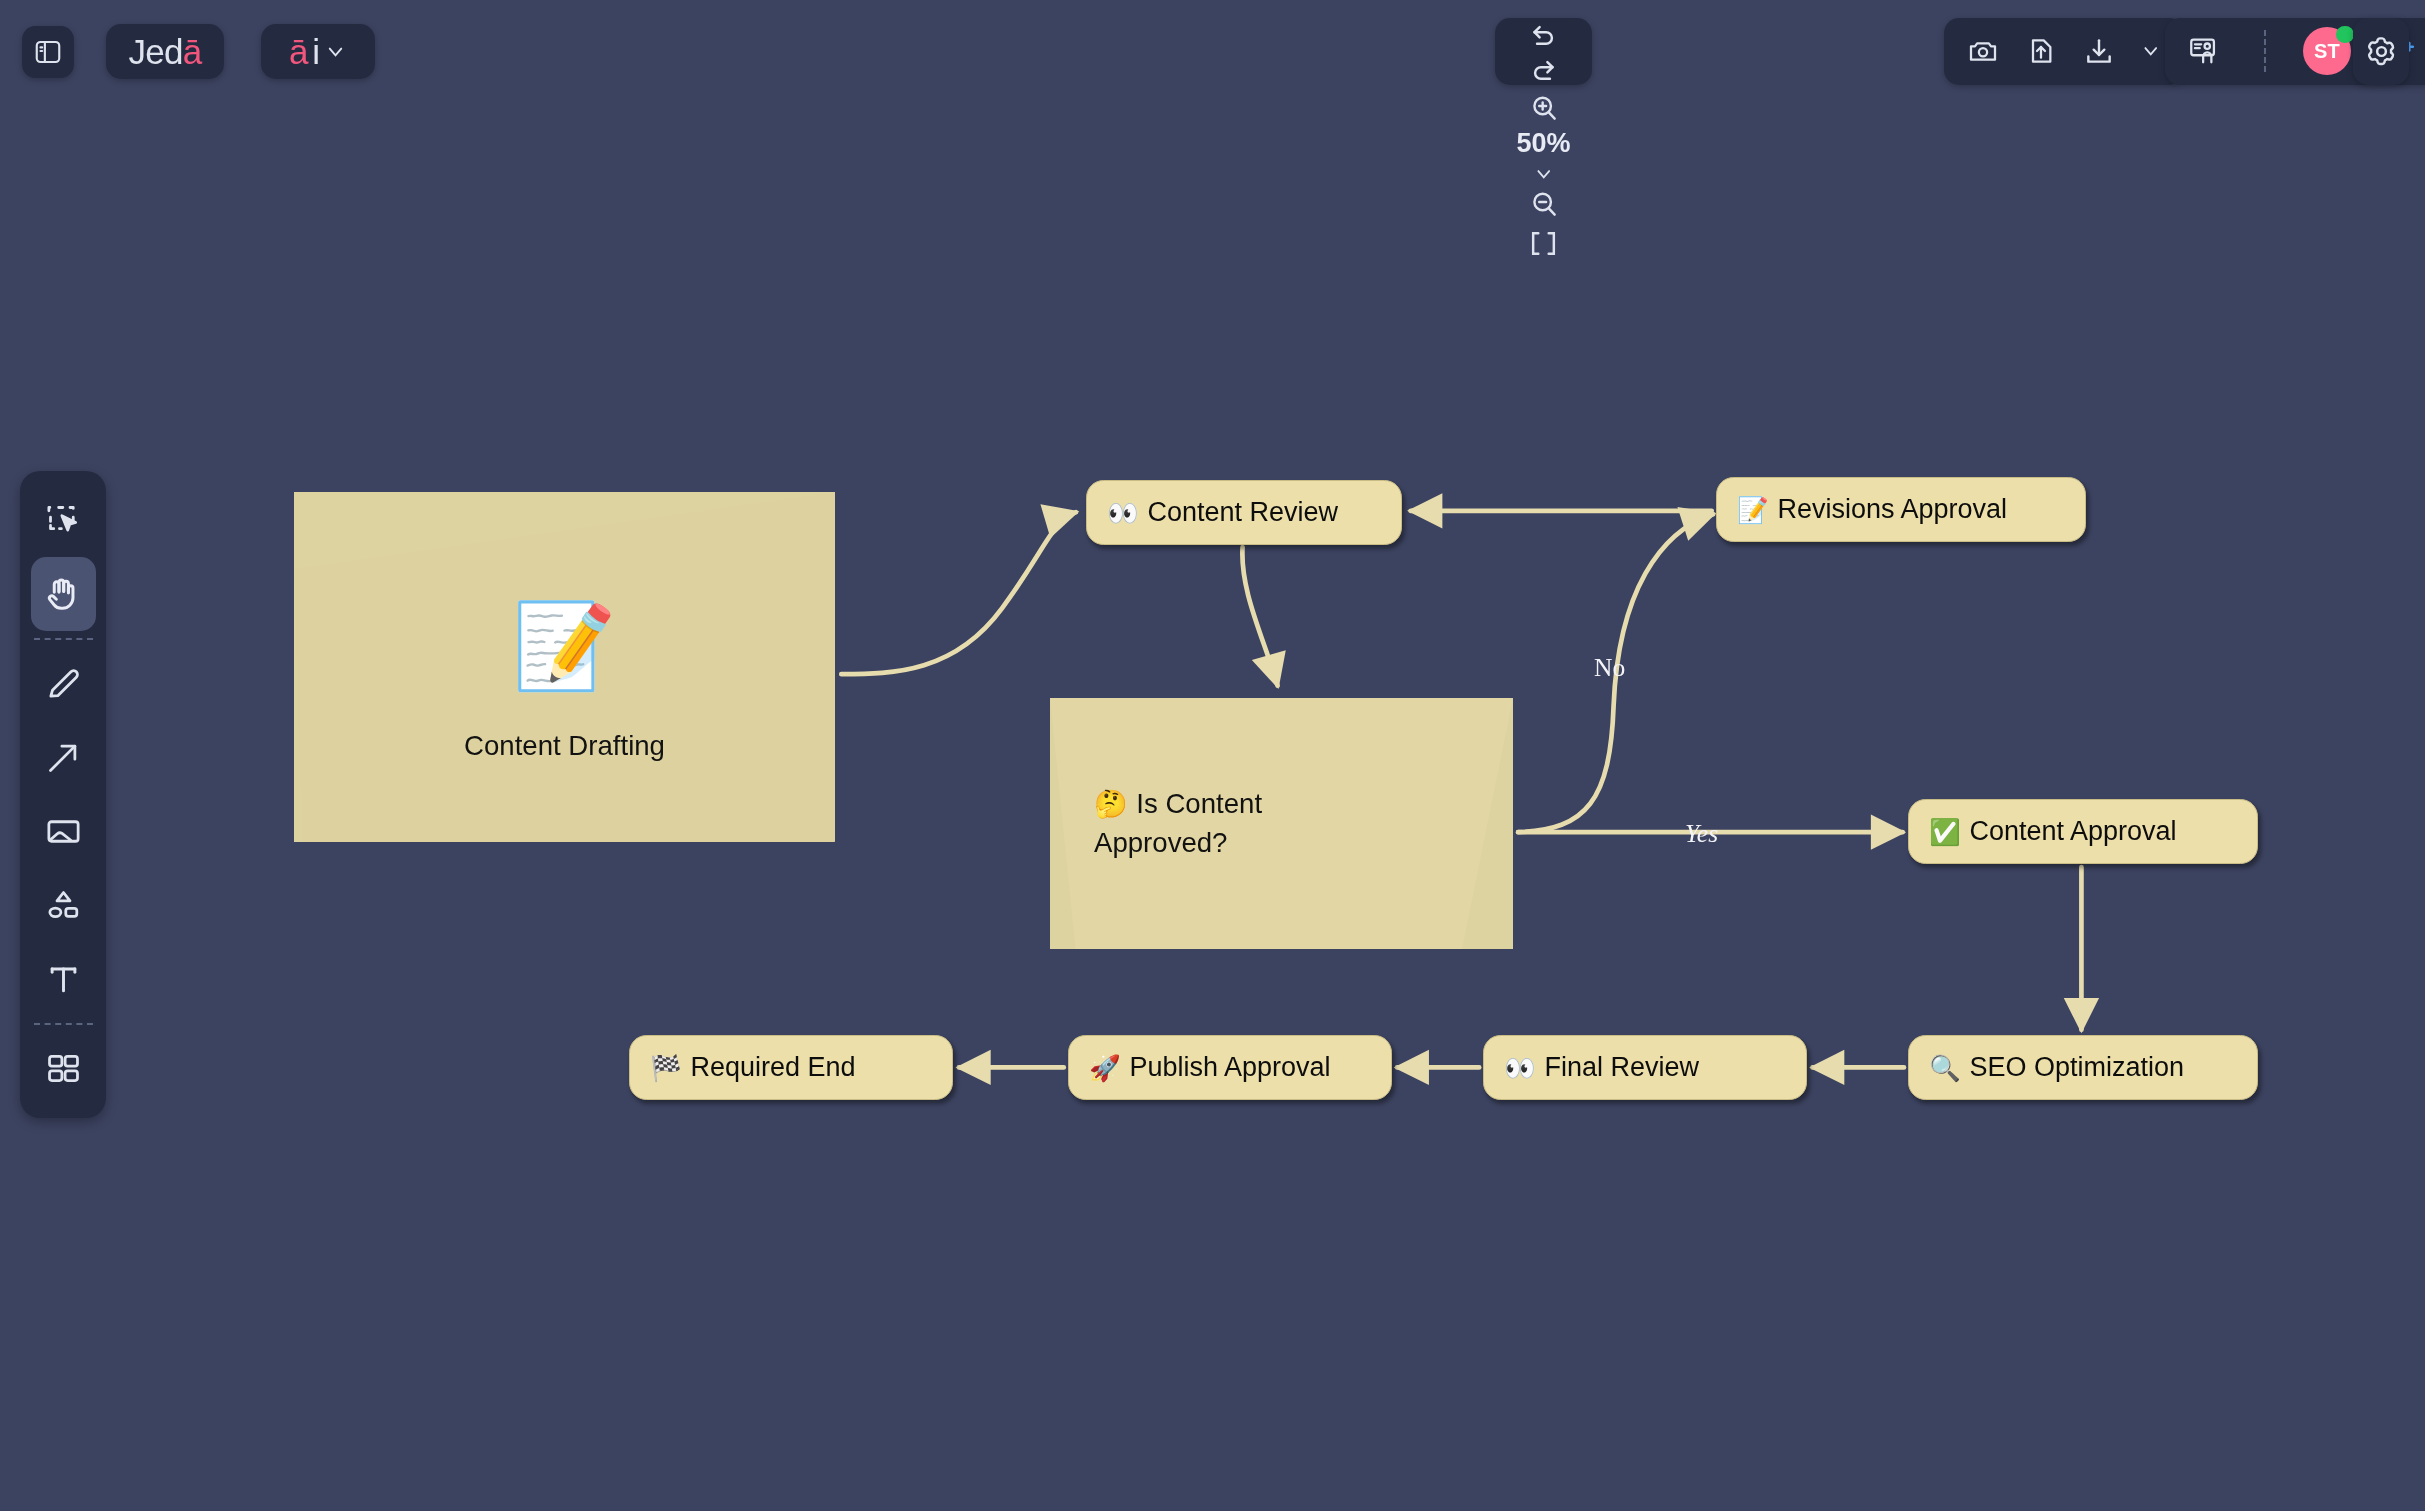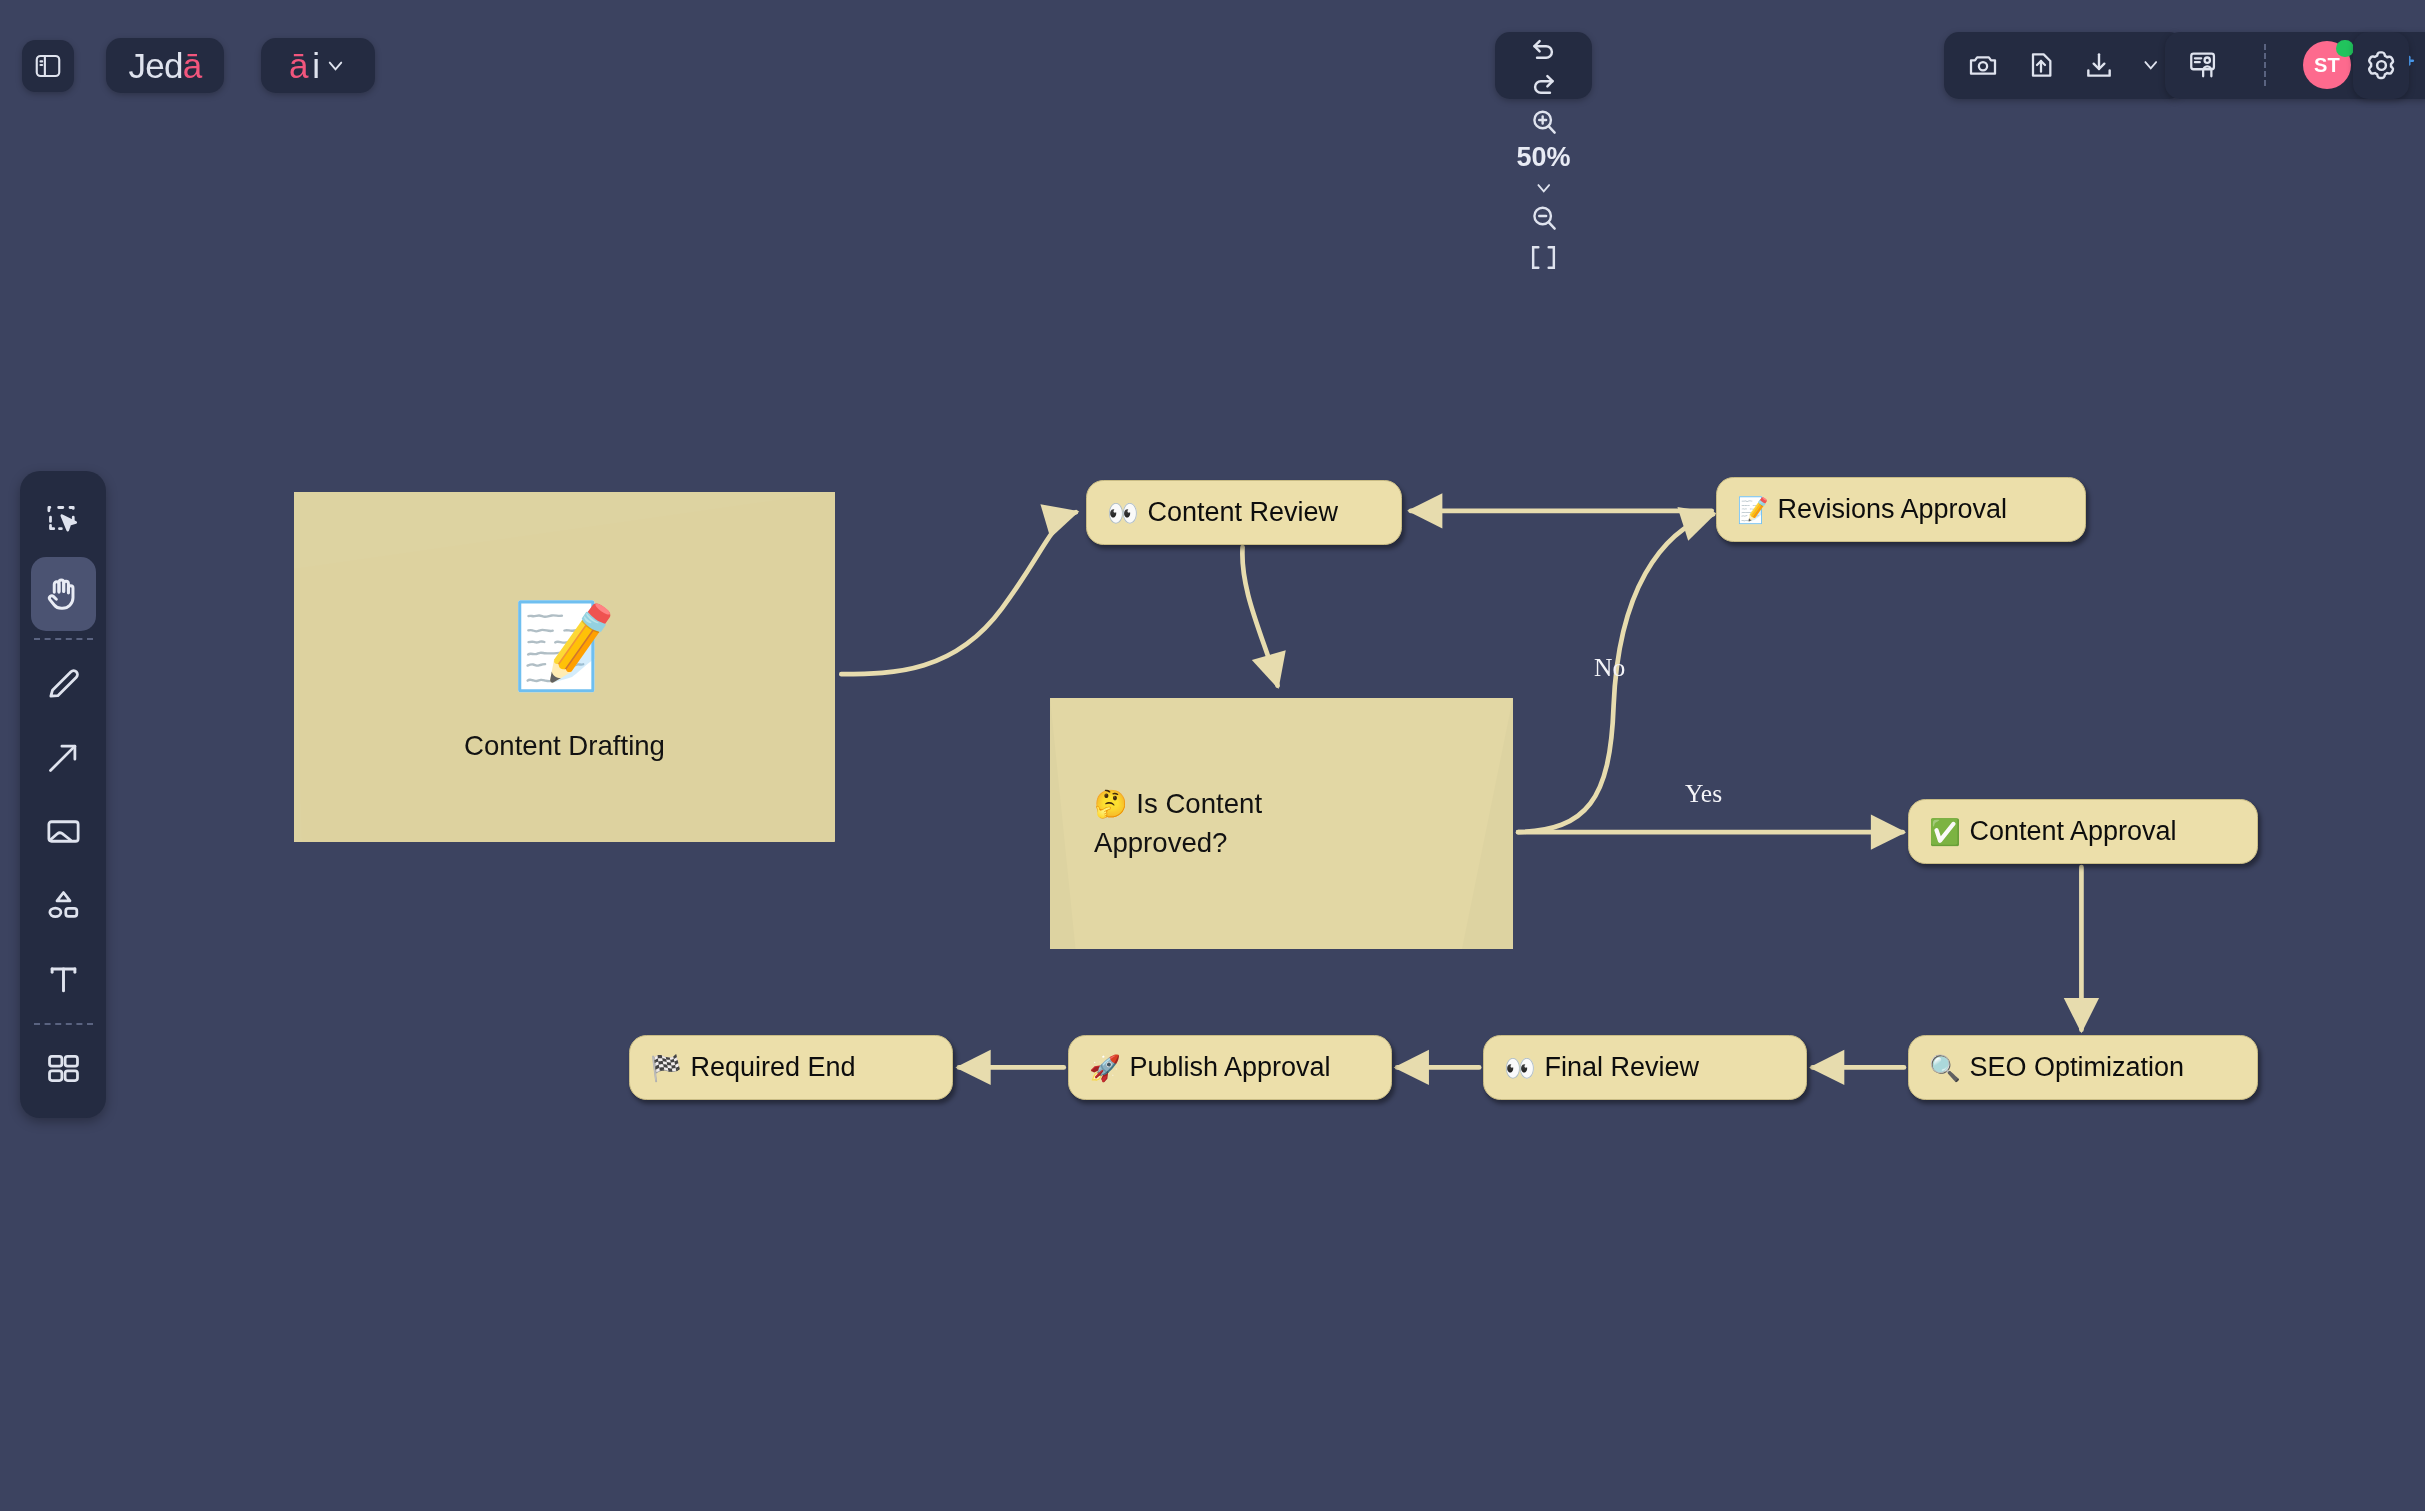--- a/index.html
+++ b/index.html
@@ -86,24 +86,24 @@
   #node-publish           { left: 1068px; top: 1035px; width: 324px;  height: 65px;  }
   #node-workflow-end      { left: 629px;  top: 1035px; width: 324px;  height: 65px;  }
 
   .edge-label {
     position: absolute;
     color: #f4f4f8;
     font-family: "Liberation Serif", serif;
     font-size: 25.5px;
   }
   #label-no  { left: 1594px; top: 653px; }
-  #label-yes { left: 1685px; top: 779px; }
-
-  
-  .topbar { position: absolute; left: 0; top: 14px; width: 2242px; height: 108px; }
+  #label-yes { left: 1685px; top: 819px; font-style: italic; }
+
+  
+  .topbar { position: absolute; left: 0; top: 0; width: 2242px; height: 108px; }
 
   .chip {
     background: #242b41;
     border-radius: 12px;
     display: flex;
     align-items: center;
     box-shadow: 0 2px 6.7px rgba(0,0,0,0.25);
   }
   .icon-btn {
     display: flex; align-items: center; justify-content: center;

